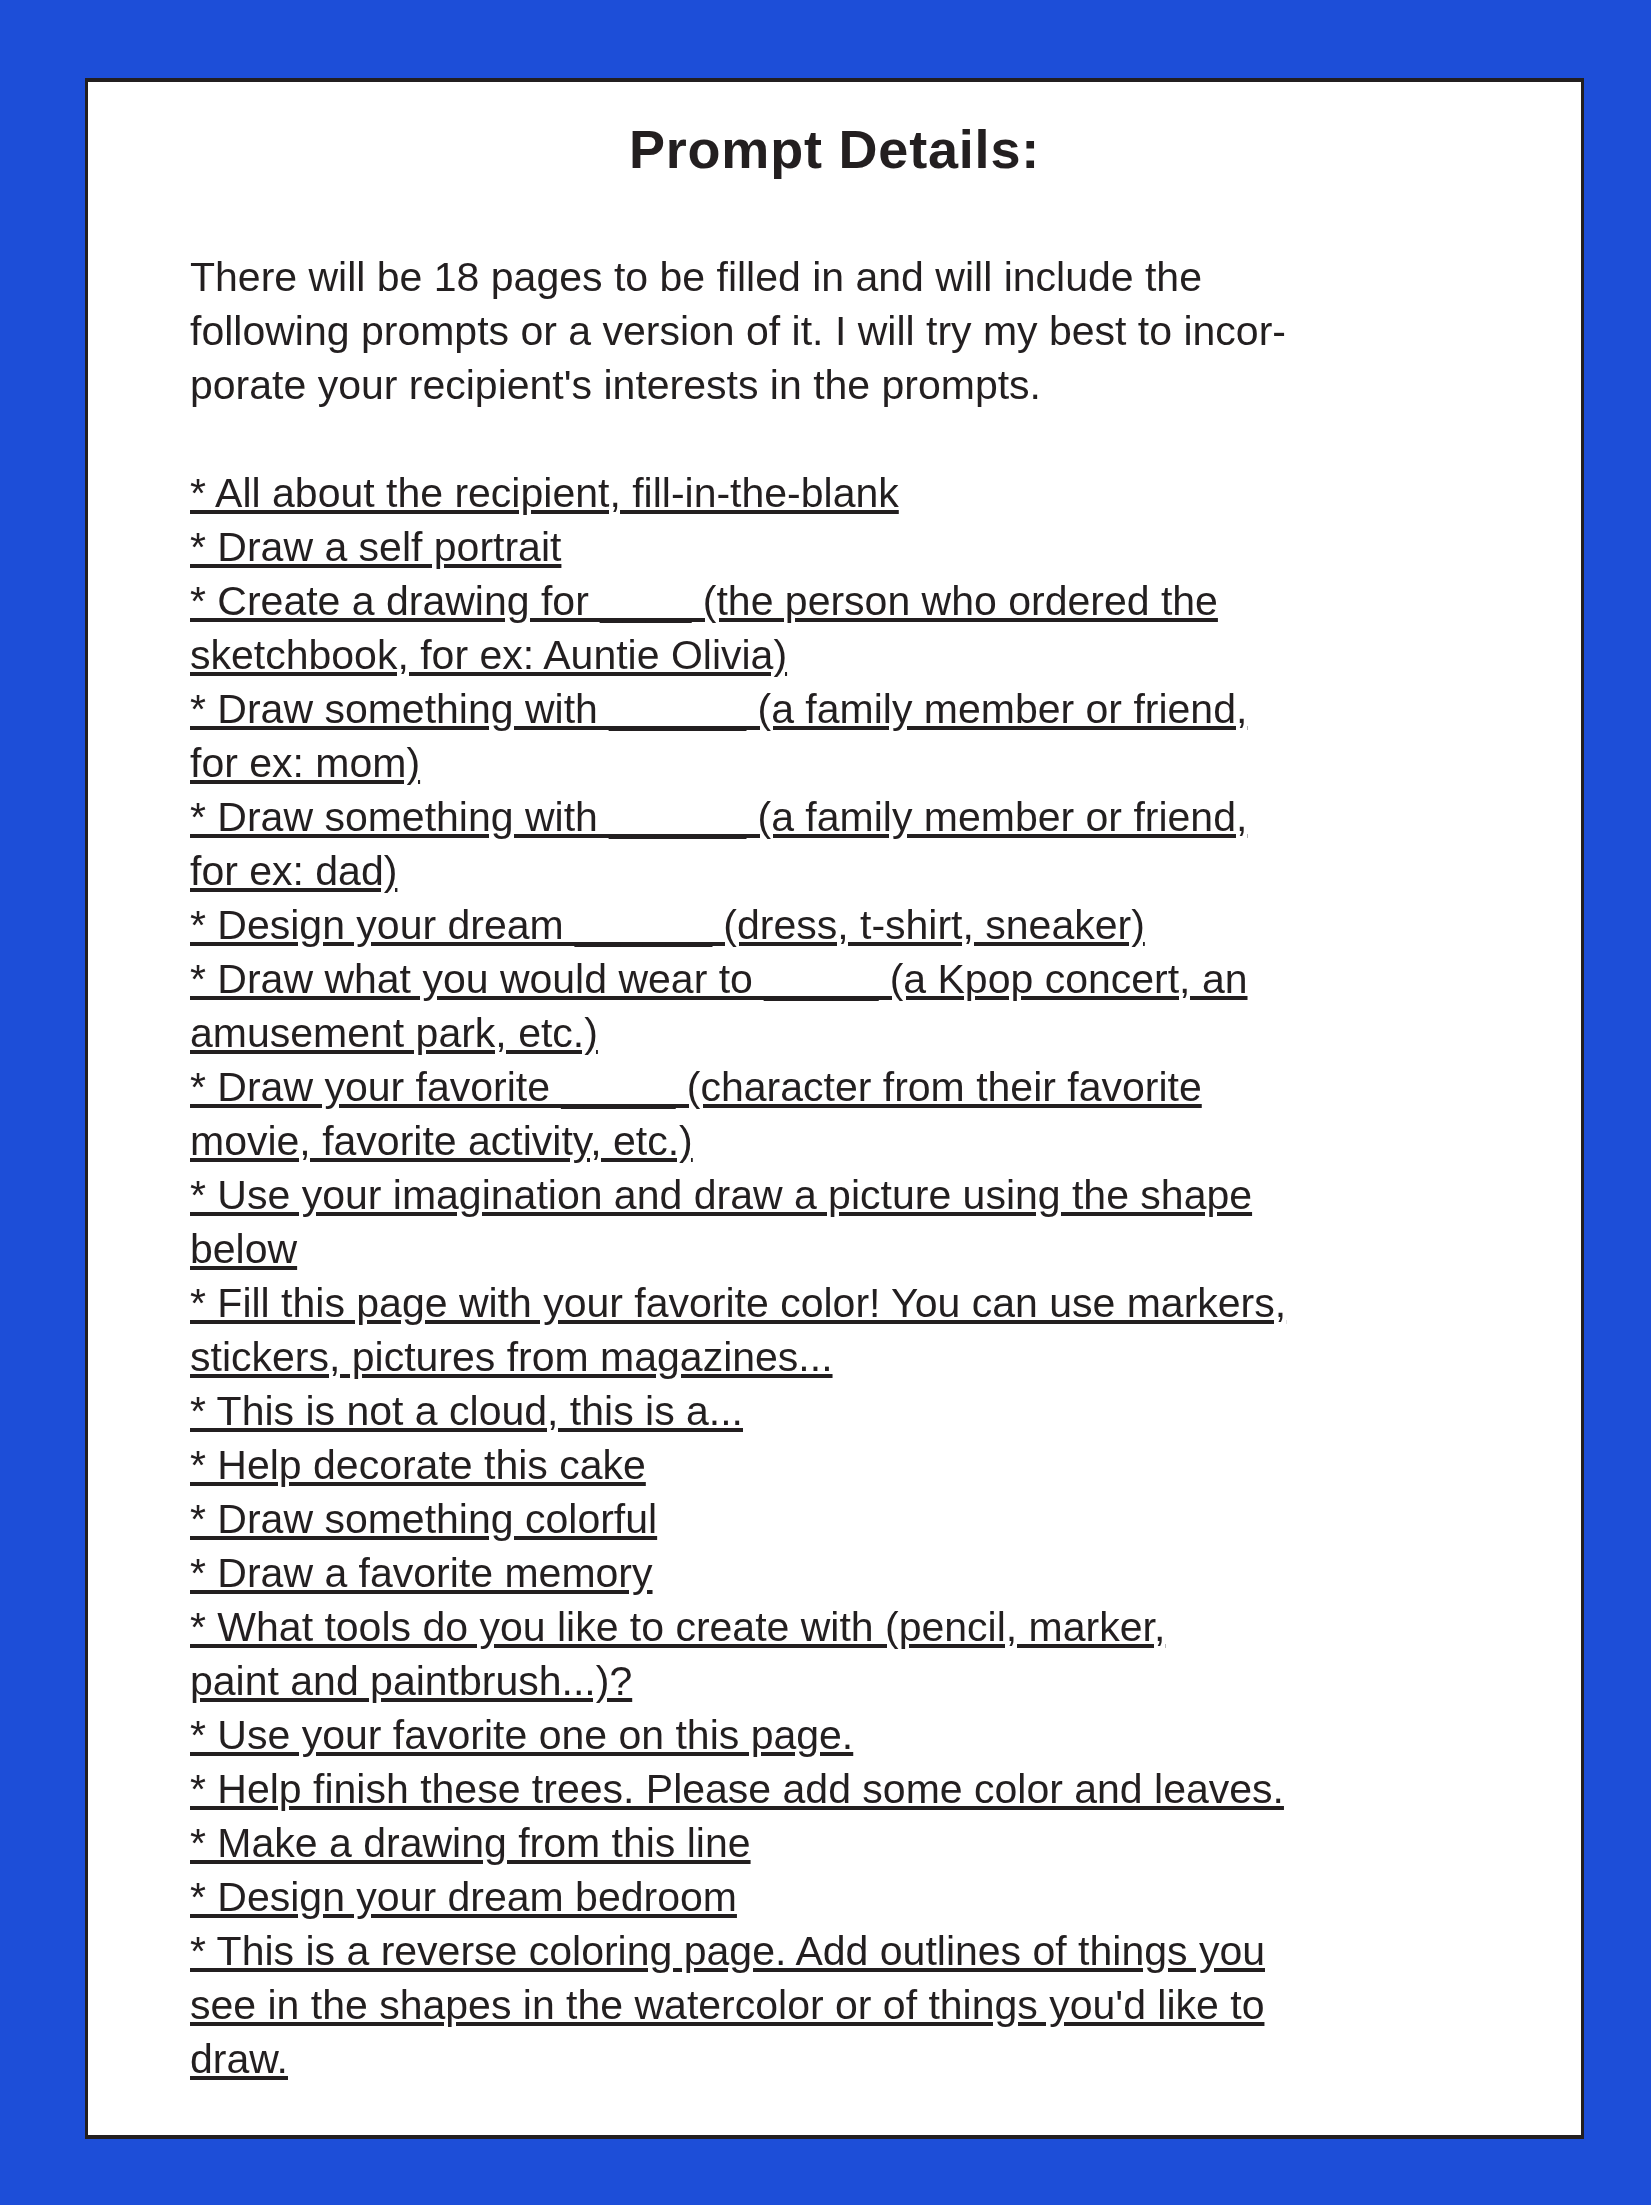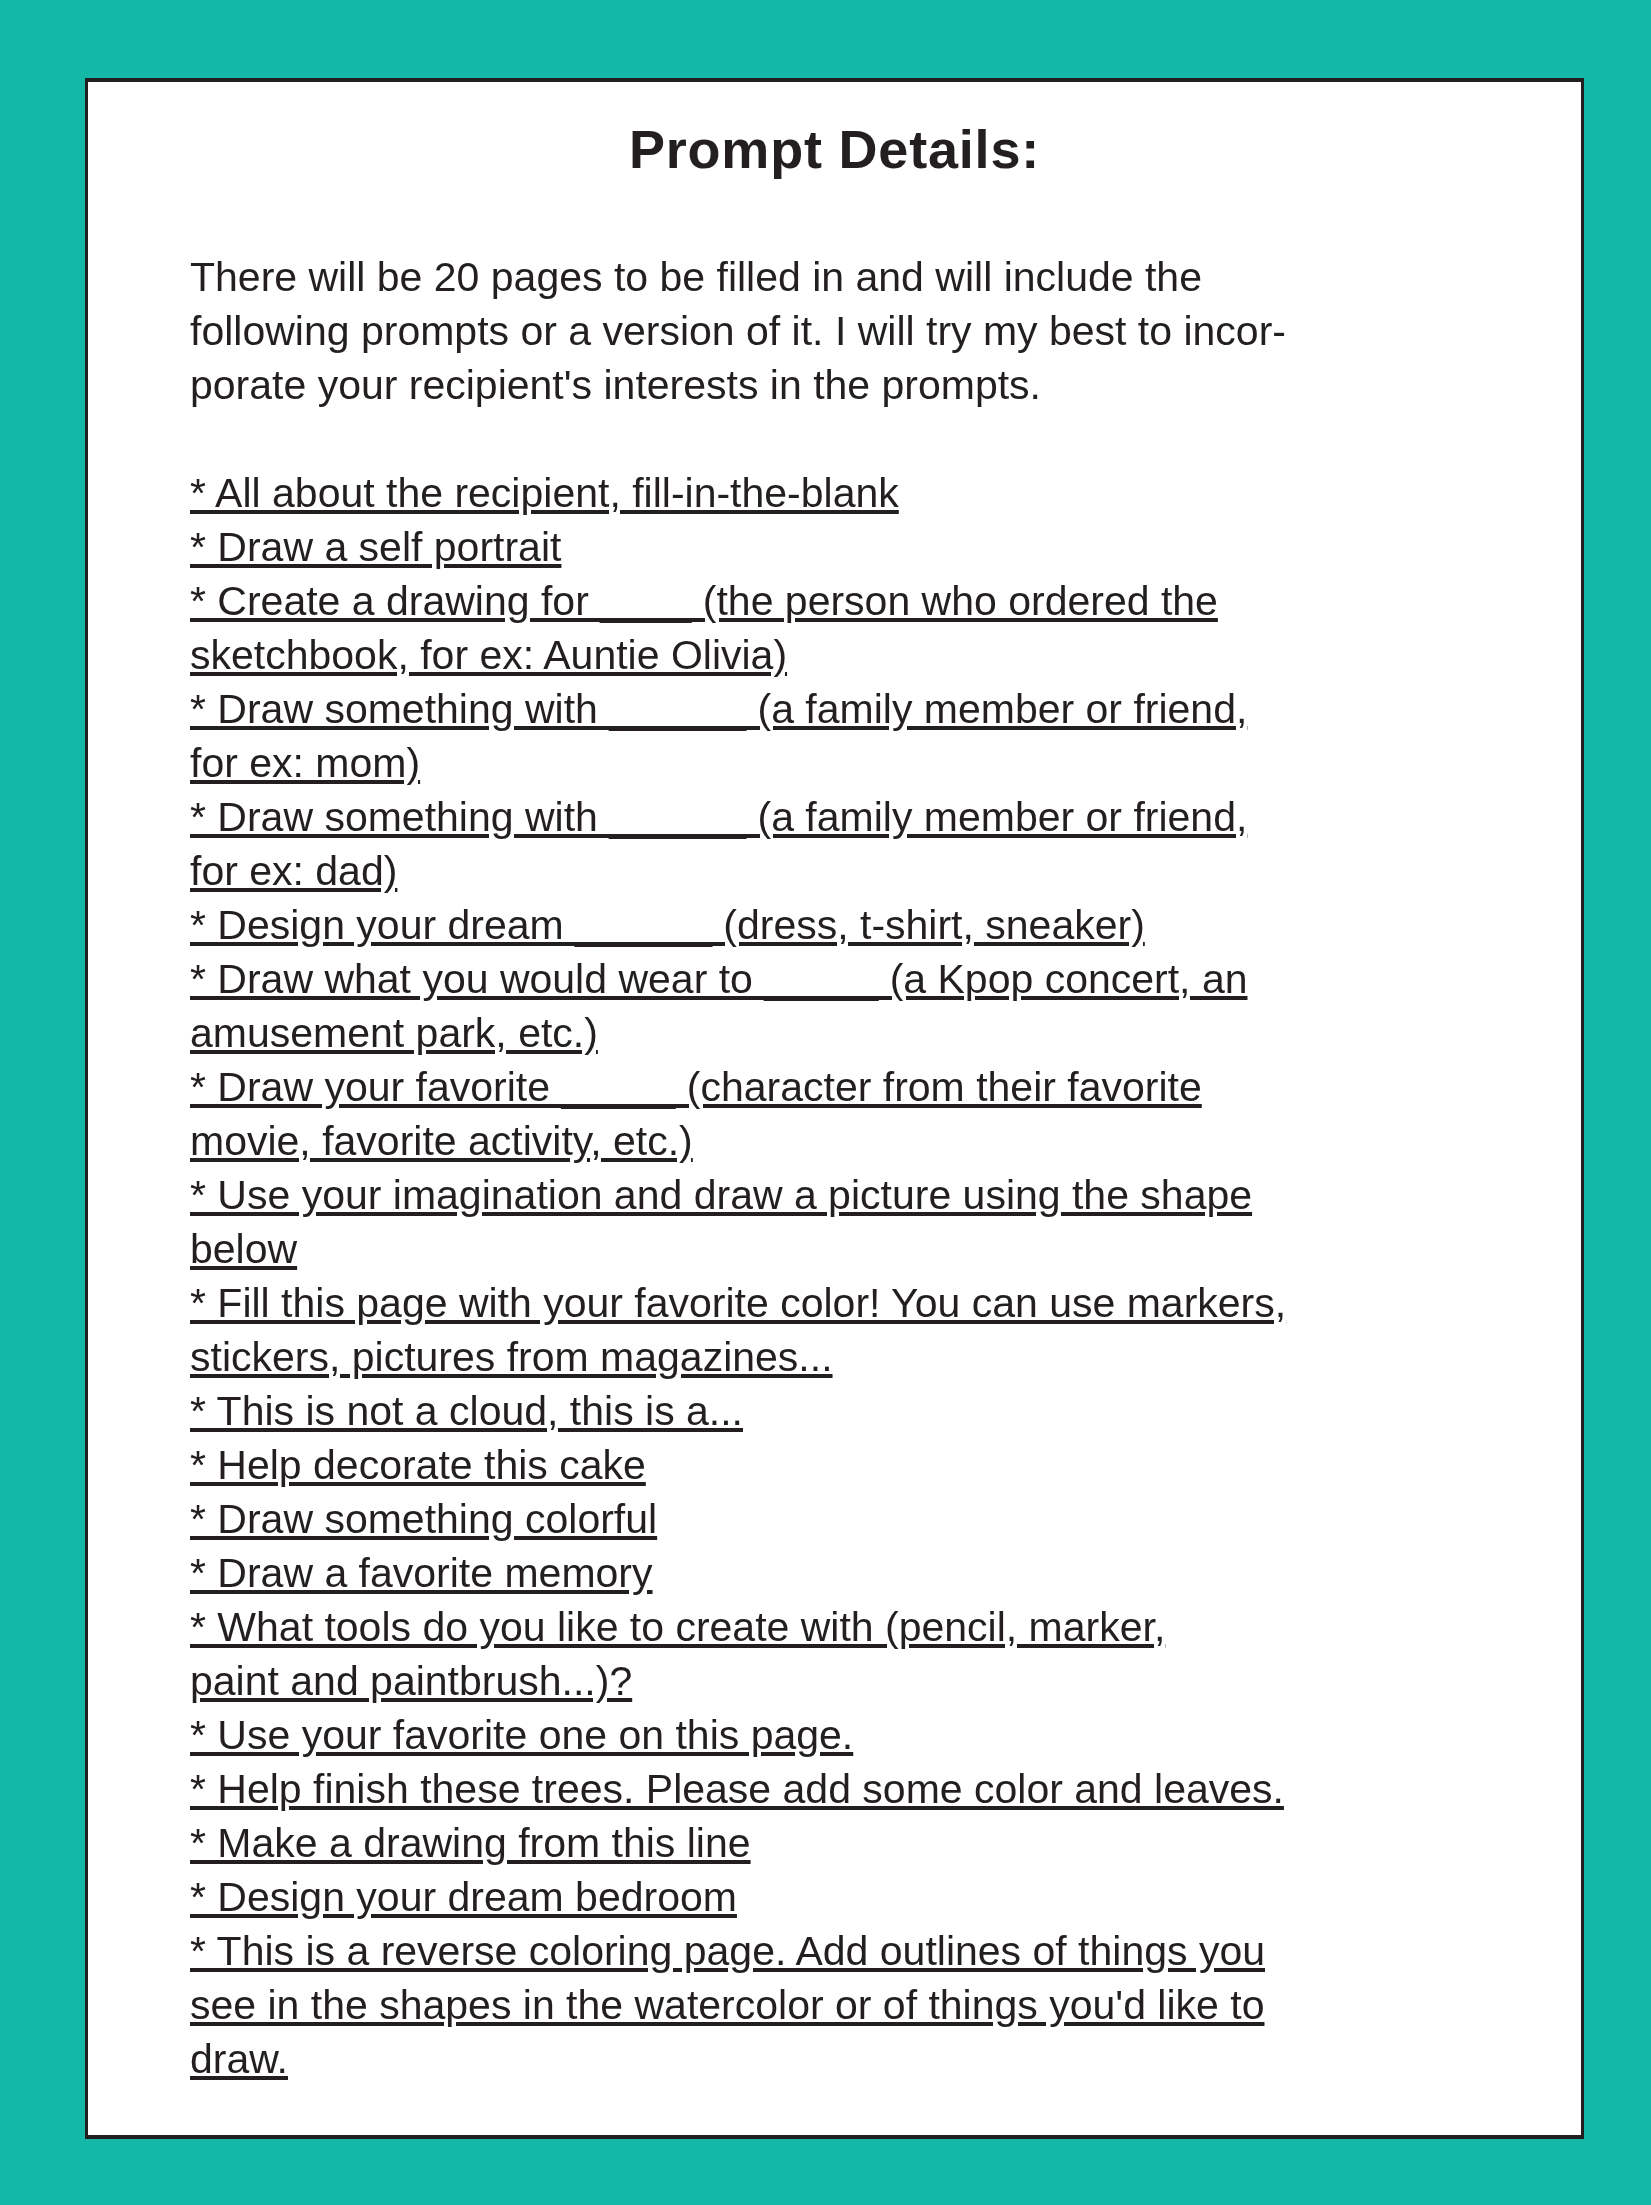--- a/index.html
+++ b/index.html
@@ -3,21 +3,21 @@
 <meta charset="utf-8">
 <style>
   html, body {
     margin: 0;
     padding: 0;
   }
   .canvas {
     position: relative;
     width: 1652px;
     height: 2205px;
-    background: #14b8a6;
+    background: #1d4ed8;
     font-family: "Liberation Sans", sans-serif;
     color: #231f20;
   }
   .page {
     position: absolute;
     left: 85px;
     top: 78px;
     width: 1499px;
     height: 2061px;
     background: #ffffff;
@@ -48,21 +48,21 @@
     margin: 54px 34px 0 102px;
     text-decoration: underline;
   }
 </style>
 </head>
 <body>
 
 <div class="canvas">
   <div class="page">
     <h1 class="title">Prompt Details:</h1>
-    <div class="textblock intro">There will be 20 pages to be filled in and will include the
+    <div class="textblock intro">There will be 18 pages to be filled in and will include the
 following prompts or a version of it. I will try my best to incor-
 porate your recipient's interests in the prompts.</div>
     <div class="textblock prompts">* All about the recipient, fill-in-the-blank
 * Draw a self portrait
 * Create a drawing for ____ (the person who ordered the
 sketchbook, for ex: Auntie Olivia)
 * Draw something with ______ (a family member or friend,
 for ex: mom)
 * Draw something with ______ (a family member or friend,
 for ex: dad)

